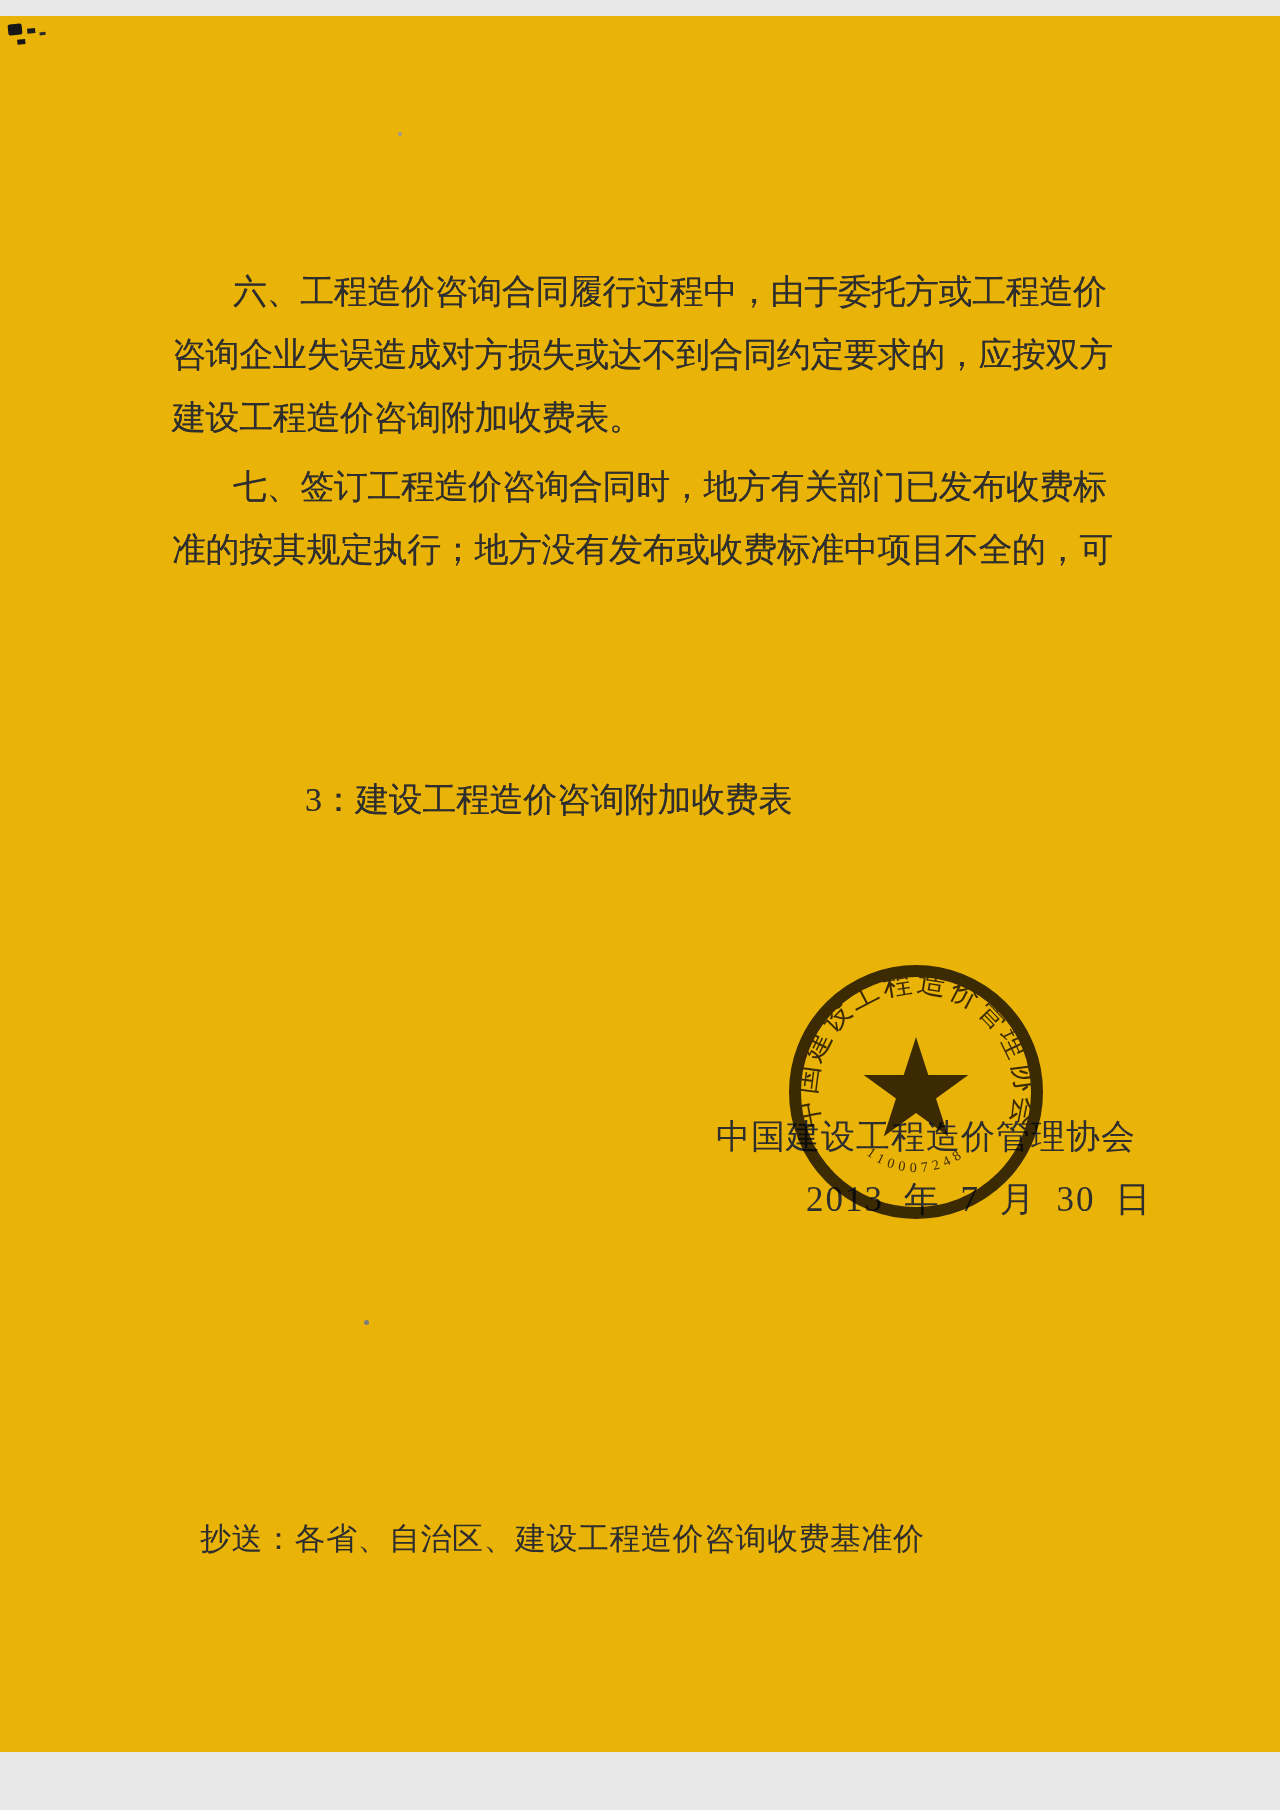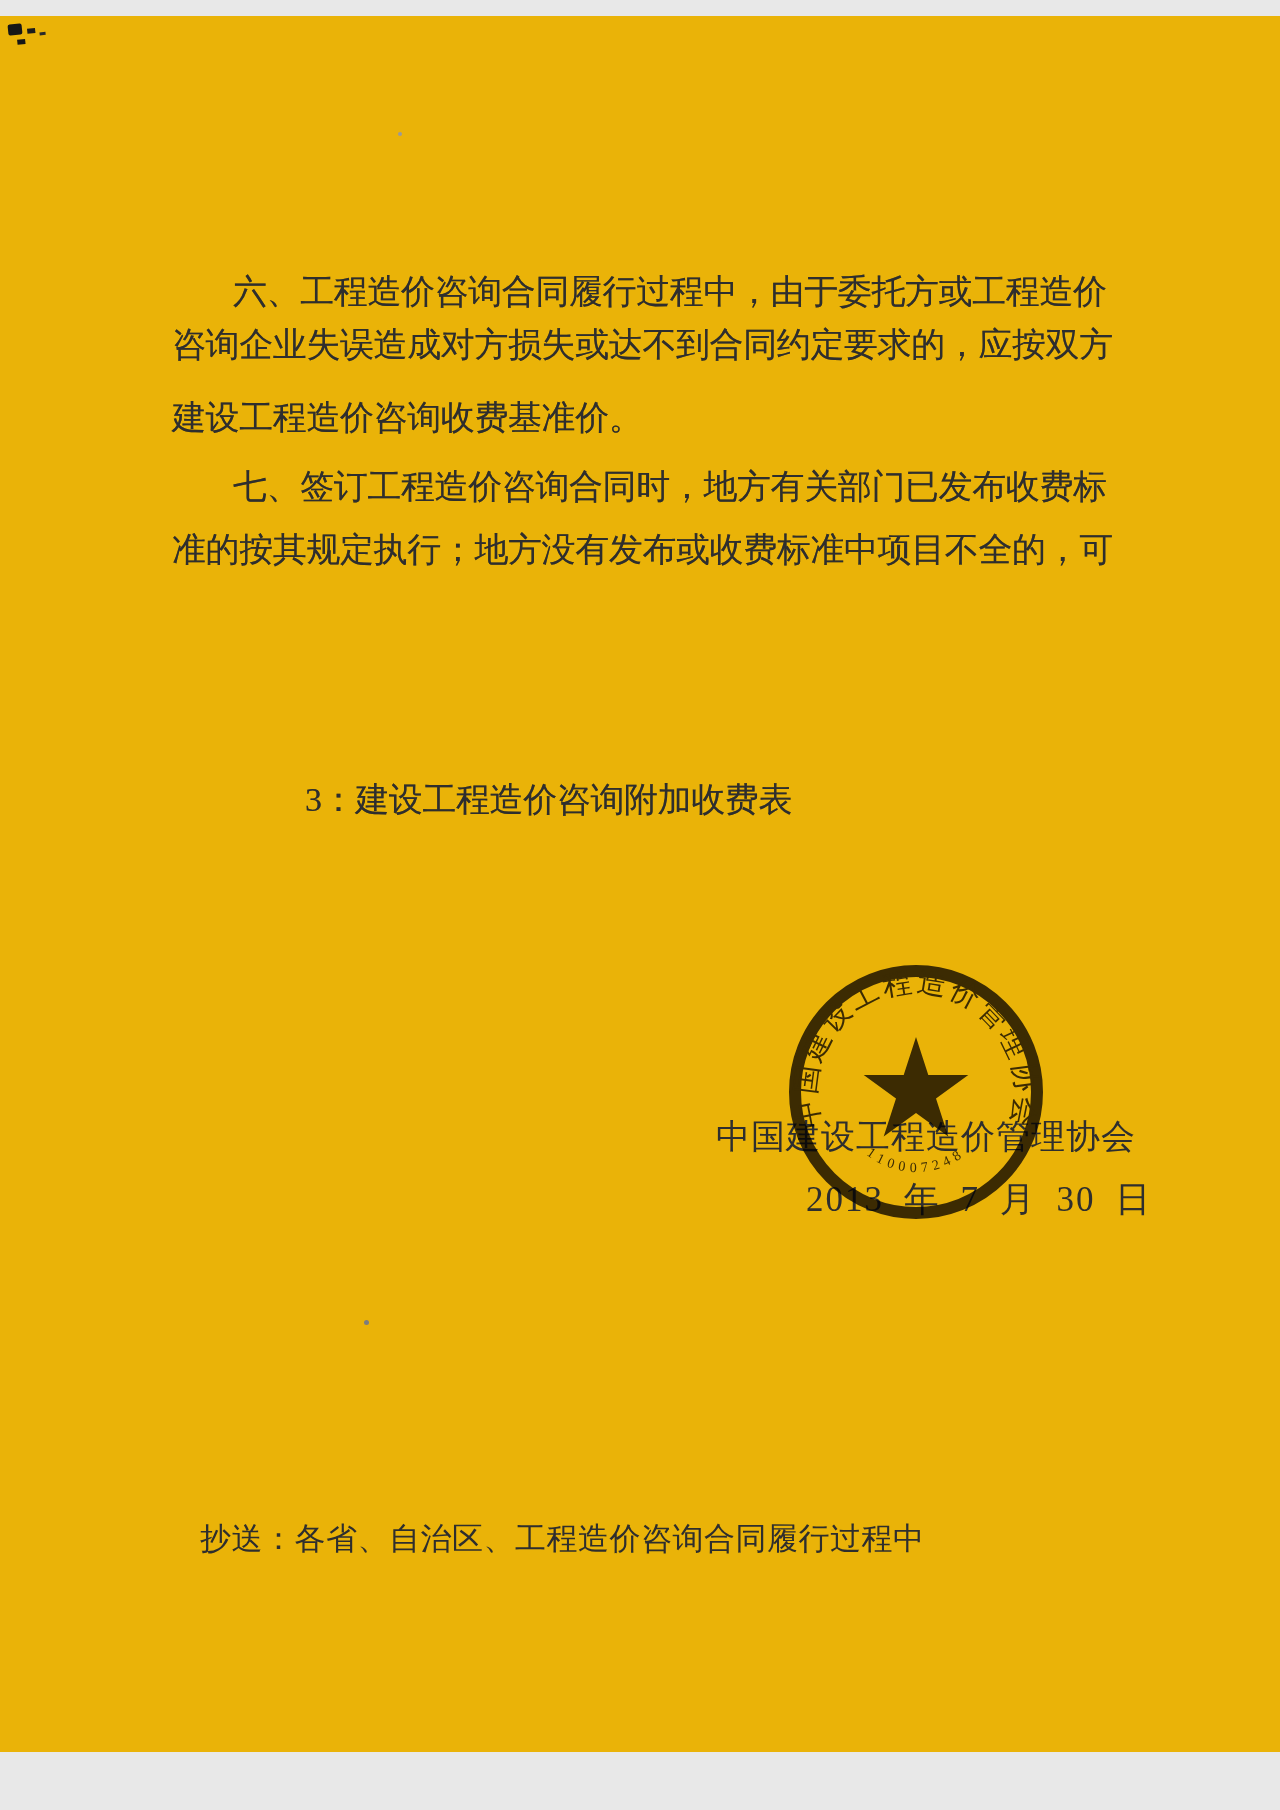--- a/index.html
+++ b/index.html
@@ -14,21 +14,21 @@
   }
   .line{
     position:absolute;
     font-size:34px;
     letter-spacing:-0.4px;
     white-space:nowrap;
     color:#2e2e2e;
     text-shadow:0 0 0.6px rgba(40,40,40,.55);
   }
   .l1{left:233px;top:253px;}
-  .l2{left:172px;top:306px;font-family:Liberation Mono, monospace;}
+  .l2{left:172px;top:316px;font-family:Liberation Mono, monospace;}
   .l3{left:172px;top:379px;}
   .l4{left:233px;top:448px;}
   .l5{left:172px;top:511px;}
   .l6{left:172px;top:574px;}
   .l7{left:233px;top:634px;}
   .l8{left:305px;top:697px;}
   .l9{left:305px;top:761px;}
   .sig-org{
     position:absolute;left:716px;top:1098px;
     font-size:34px;letter-spacing:1px;white-space:nowrap;
@@ -67,21 +67,21 @@
 <body>
 
 <div class="page">
 
   <div class="artifact-corner"></div>
   <div class="speck speck-a"></div>
   <div class="speck speck-b"></div>
 
   <div class="line l1">六、工程造价咨询合同履行过程中，由于委托方或工程造价</div>
   <div class="line l2">咨询企业失误造成对方损失或达不到合同约定要求的，应按双方</div>
-  <div class="line l3">建设工程造价咨询收费基准价。</div>
+  <div class="line l3">建设工程造价咨询附加收费表。</div>
 
   <div class="line l5">准的按其规定执行；地方没有发布或收费标准中项目不全的，可</div>
   <div class="line l4">七、签订工程造价咨询合同时，地方有关部门已发布收费标</div>
 
   <div class="line l9">3：建设工程造价咨询附加收费表</div>
 
   <div class="sig-org">中国建设工程造价管理协会</div>
   <div class="sig-date">2013 年 7 月 30 日</div>
 
   <svg class="stamp" viewBox="0 0 300 300" aria-hidden="true">
@@ -92,15 +92,15 @@
     <circle cx="150" cy="150" r="121" fill="none" stroke-width="12" stroke="#2e2a26"></circle>
     <text font-size="29" letter-spacing="3" fill="#2e2a26">
       <textPath href="#arcTop" startOffset="50%" text-anchor="middle">中国建设工程造价管理协会</textPath>
     </text>
     <text font-size="14" letter-spacing="5" fill="#2e2a26">
       <textPath href="#arcBot" startOffset="50%" text-anchor="middle">110007248</textPath>
     </text>
     <path d="M150 95 L162.3 133 L202.3 133 L170 156.5 L182.3 194.5 L150 171 L117.7 194.5 L130 156.5 L97.7 133 L137.7 133 Z" fill="#2e2a26"></path>
   </svg>
 
-  <div class="footer-cc">抄送：各省、自治区、工程造价咨询合同履行过程中</div>
+  <div class="footer-cc">抄送：各省、自治区、建设工程造价咨询收费基准价</div>
 
 </div>
 
 </body></html>

